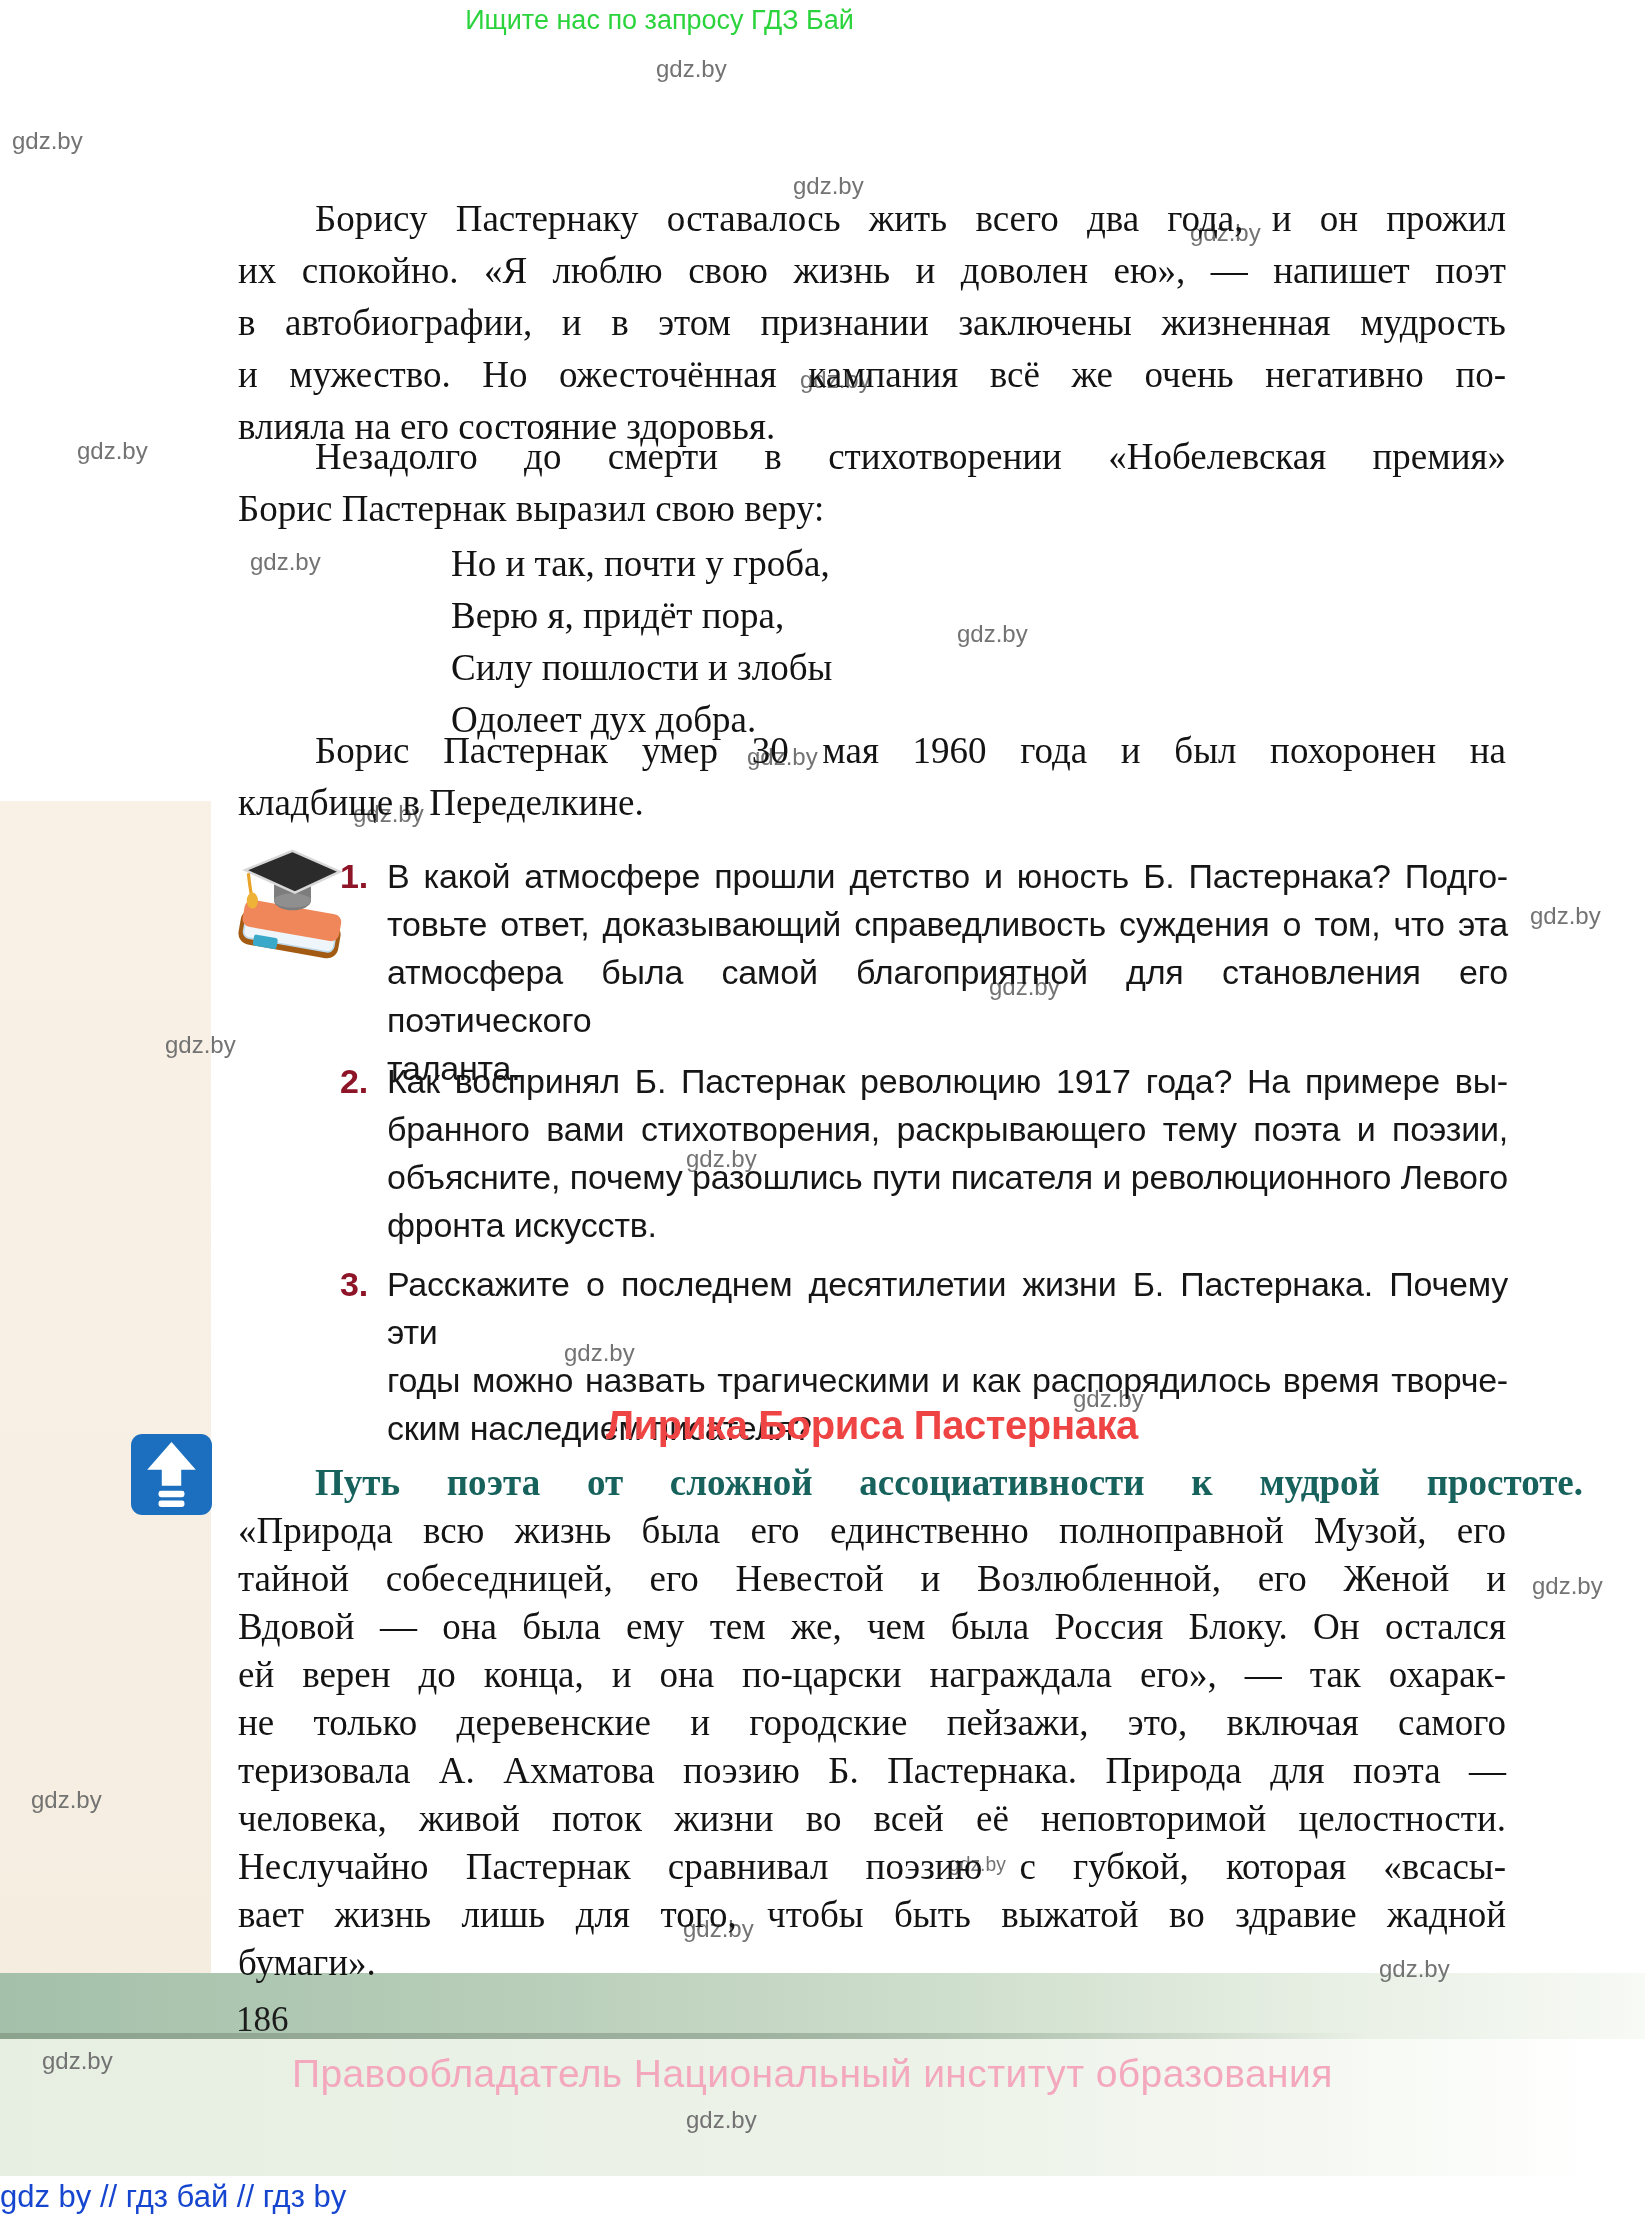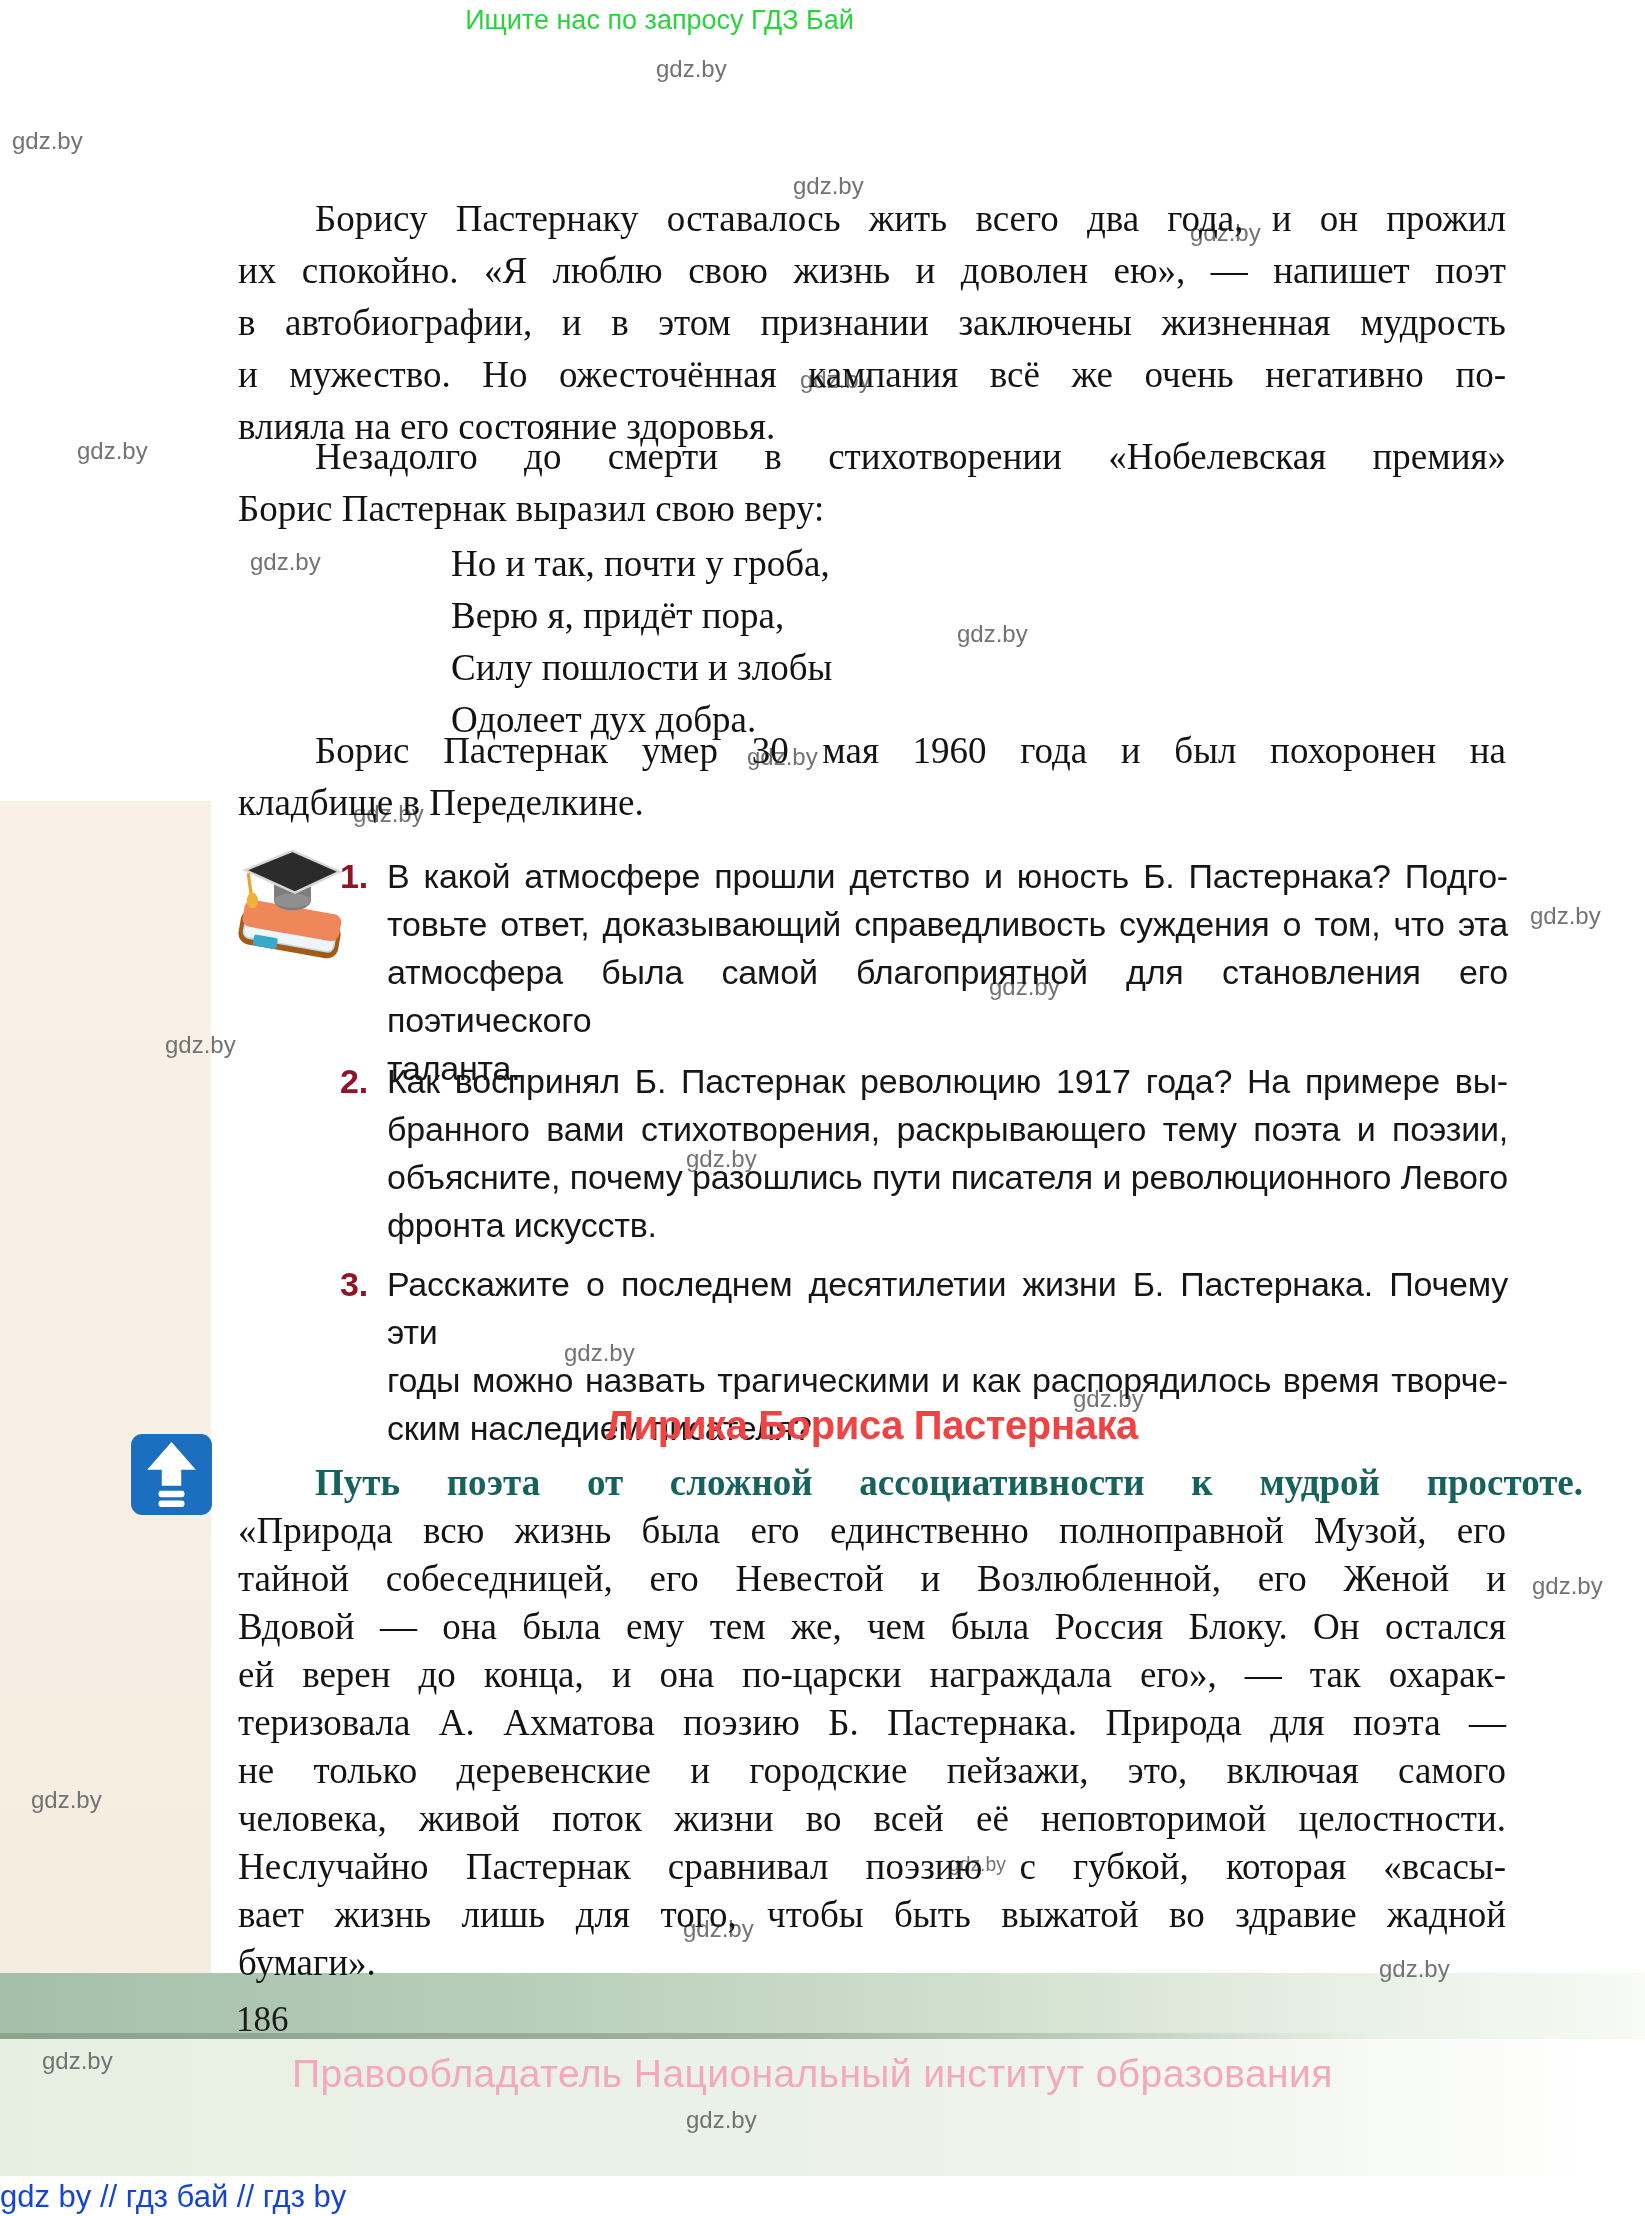--- a/index.html
+++ b/index.html
@@ -160,22 +160,22 @@
       </div>
   </div>
 
   <div class="sec-title" style="color: #ef4444;">Лирика Бориса Пастернака</div>
   <div class="lead line ind" style="color: rgb(23, 98, 92);">Путь поэта от сложной ассоциативности к мудрой простоте.</div>
   <div id="secbody" class="tblock">
       <div class="line">«Природа всю жизнь была его единственно полноправной Музой, его</div>
       <div class="line">тайной собеседницей, его Невестой и Возлюбленной, его Женой и</div>
       <div class="line">Вдовой — она была ему тем же, чем была Россия Блоку. Он остался</div>
       <div class="line">ей верен до конца, и она по-царски награждала его», — так охарак-</div>
+      <div class="line">не только деревенские и городские пейзажи, это, включая самого</div>
       <div class="line">теризовала А. Ахматова поэзию Б. Пастернака. Природа для поэта —</div>
-      <div class="line">не только деревенские и городские пейзажи, это, включая самого</div>
       <div class="line">человека, живой поток жизни во всей её неповторимой целостности.</div>
       <div class="line">Неслучайно Пастернак сравнивал поэзию с губкой, которая «всасы-</div>
       <div class="line">вает жизнь лишь для того, чтобы быть выжатой во здравие жадной</div>
       <div class="line final">бумаги».</div>
     </div>
 
   <svg class="navicon" viewBox="0 0 100 100">
     <rect x="0" y="0" width="100" height="100" rx="14" fill="#1b6fbe"></rect>
     <polygon points="50,10 80,44 62,44 62,64 38,64 38,44 20,44" fill="#ffffff"></polygon>
     <rect x="34" y="70" width="32" height="8" rx="3" fill="#ffffff"></rect>

